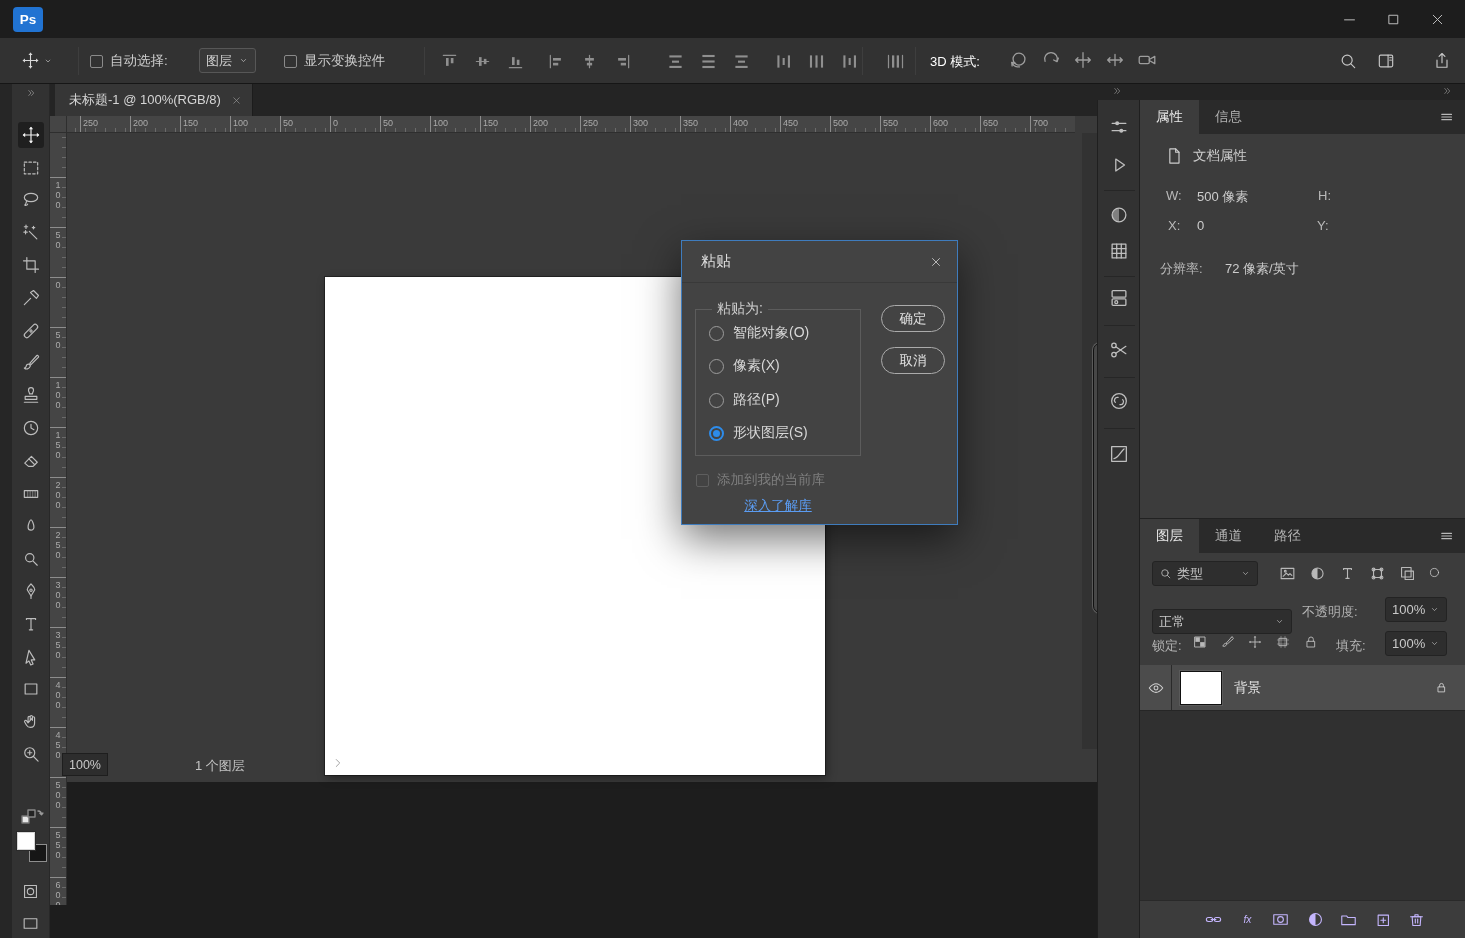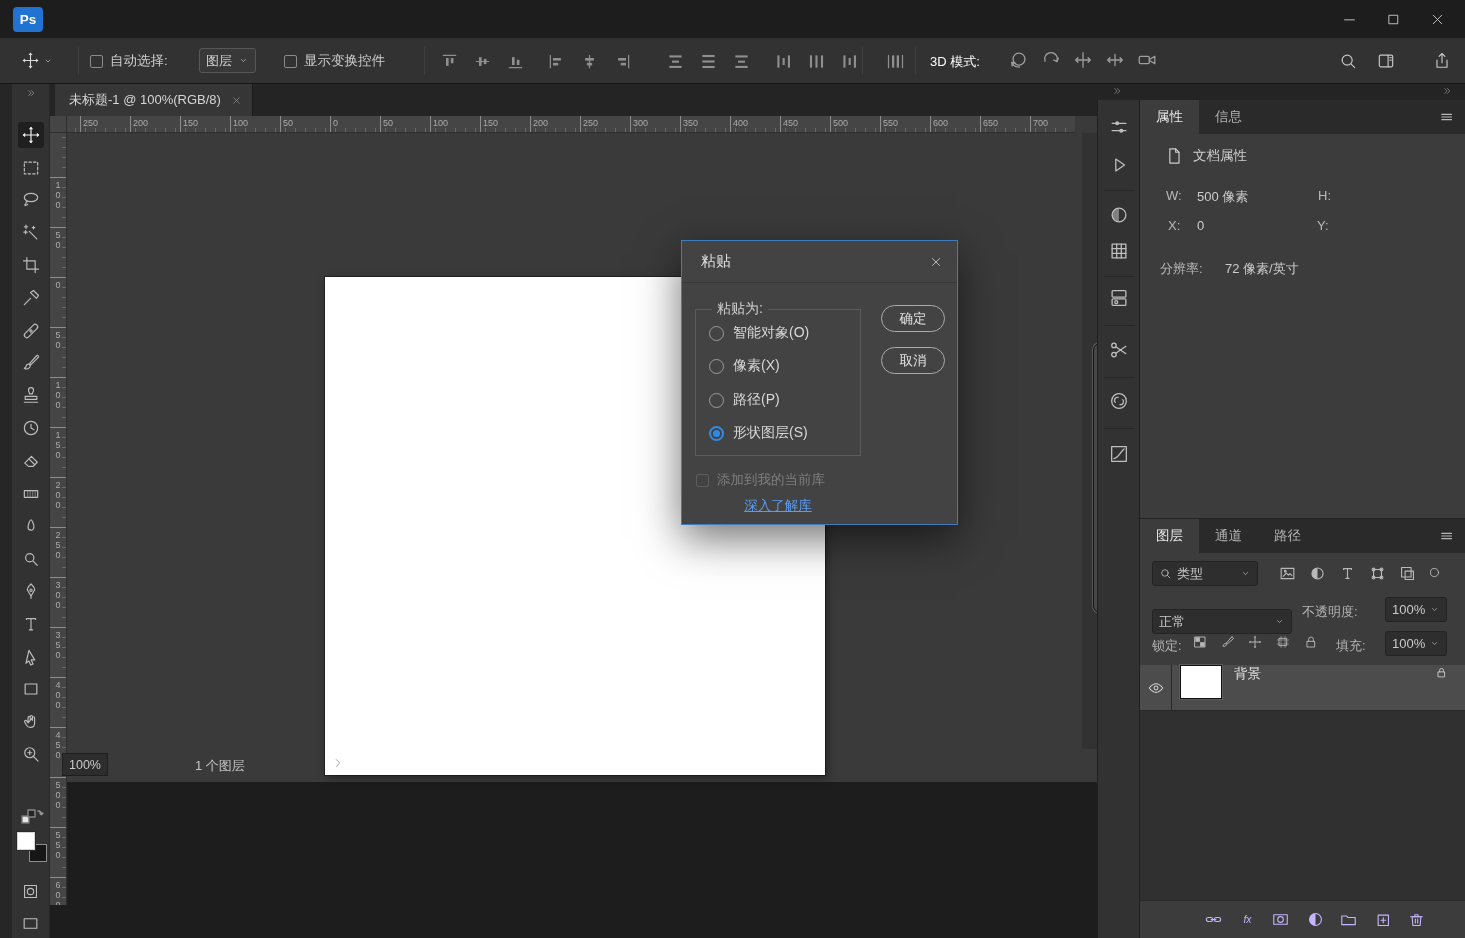--- a/index.html
+++ b/index.html
@@ -122,21 +122,21 @@
   justify-content:space-between;padding:0 6px;font-size:13px;color:#c9c9c9}
 #blend-combo{left:12px;top:56px;width:140px}
 .llabel{position:absolute;font-size:13px;color:#b3b3b3;white-space:nowrap}
 #opacity-label{left:162px;top:50px}
 #opacity-combo{left:245px;top:44px;width:62px}
 #lock-label{left:12px;top:84px}
 .lock-ic{position:absolute;top:81px;width:17px;height:17px;color:#b9b9b9}
 #fill-label{left:196px;top:84px}
 #fill-combo{left:245px;top:78px;width:62px}
 #layer-list{position:absolute;left:0;top:112px;right:0;bottom:38px;background:#303030}
-.layer-row{position:absolute;left:0;top:0;width:100%;height:46px;background:#4c4c4c;border-bottom:1px solid #262626;display:flex;}
+.layer-row{position:absolute;left:0;top:0;width:100%;height:46px;background:#4c4c4c;border-bottom:1px solid #262626;display:flex;align-items:center}
 .eye-cell{width:32px;height:100%;border-right:1px solid #2a2a2a;display:flex;align-items:center;justify-content:center;color:#d0d0d0}
 .thumb{width:42px;height:34px;background:#fff;border:1px solid #111;margin-left:8px;box-shadow:0 0 0 1px #5a5a5a;flex:0 0 auto}
 .lname{margin-left:12px;font-size:13.5px;color:#e0e0e0;flex:1}
 .llock{margin-right:16px;width:15px;height:15px;color:#cfcfcf}
 #layers-bottom{position:absolute;left:0;bottom:0;width:100%;height:38px;background:#3c3c3c;border-top:1px solid #292929}
 .bottom-ic{position:absolute;top:9px;width:20px;height:20px;color:#c4b5fd}
 </style>
 </head>
 <body>
 

